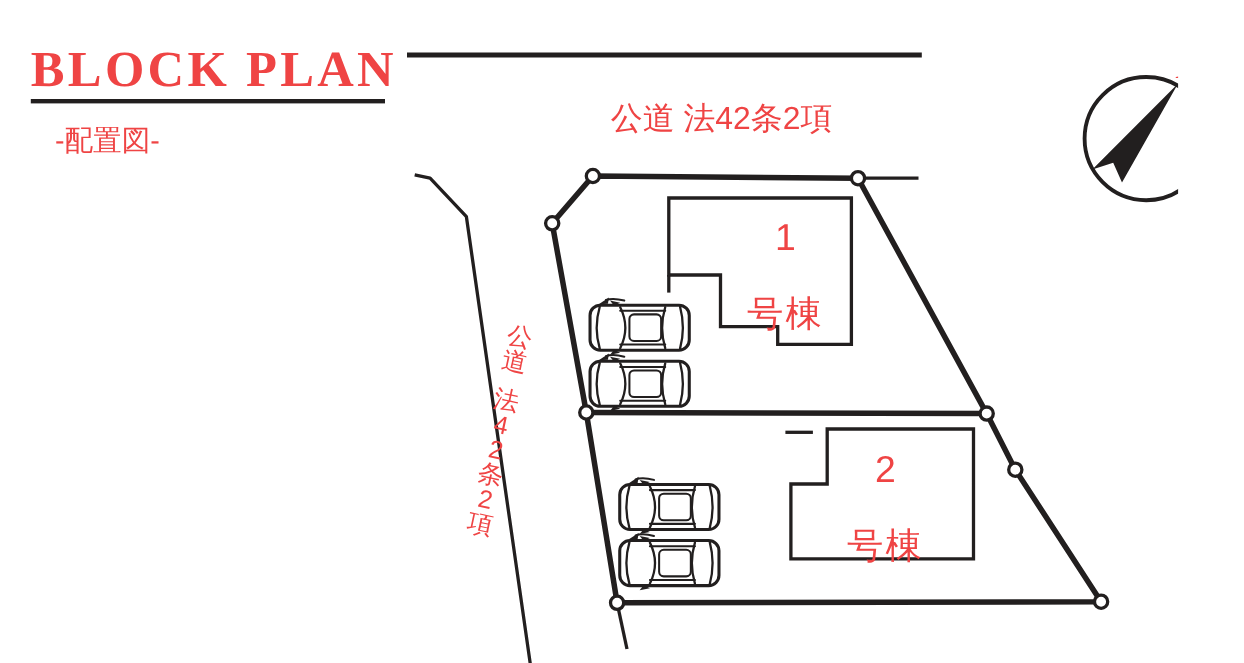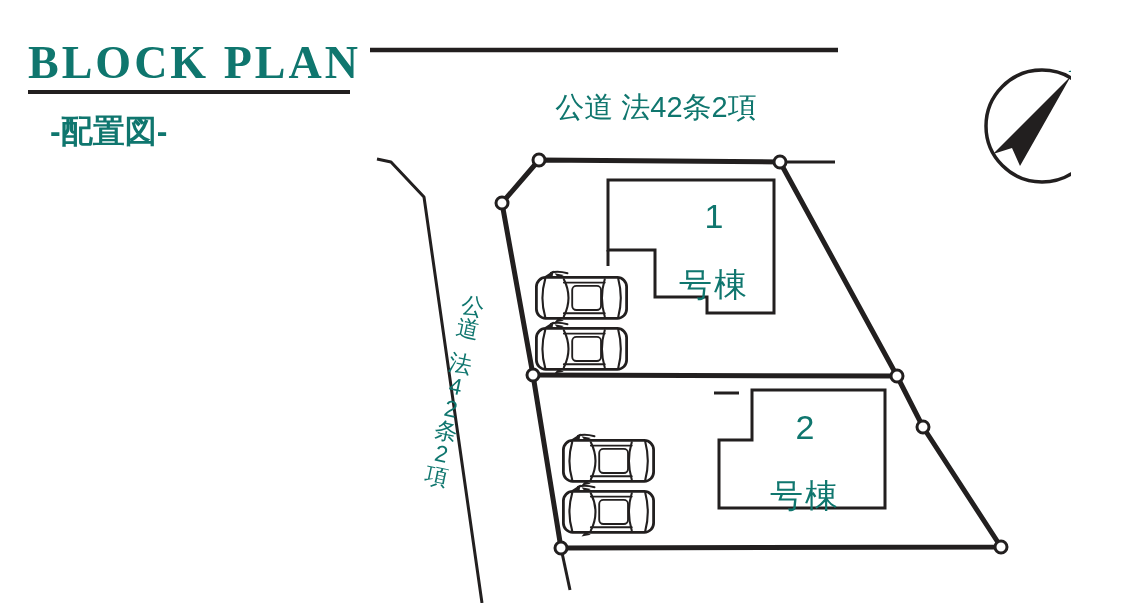--- a/index.html
+++ b/index.html
@@ -1,35 +1,35 @@
 <!DOCTYPE html>
 <html><head>
 <meta charset="utf-8">
 <style>
   html,body { margin:0; padding:0; background:#fff; }
   .canvas {
     position:relative; width:1071px; height:603px;
     background:#ffffff; overflow:hidden;
     font-family:"Liberation Sans","DejaVu Sans",sans-serif;
-    color:#0f766e;
+    color:#ef4444;
   }
   .plan-svg { position:absolute; left:0; top:0; }
 
   .title {
     position:absolute; left:28px; top:36px; width:330px; height:52px;
     font-family:"Liberation Serif","DejaVu Serif",serif;
     font-size:46px; font-weight:600; letter-spacing:3px; white-space:nowrap;
   }
   .title-underline {
     position:absolute; left:28px; top:90px; width:322px; height:4px;
     background:#221f1f;
   }
   .subtitle {
     position:absolute; left:50px; top:110px;
-    font-size:32px; font-weight:bold; white-space:nowrap;
+    font-size:26px; font-weight:normal; white-space:nowrap;
   }
 
   .top-road-label {
     position:absolute; left:544px; top:88px; width:224px;
     font-size:29px; text-align:center; white-space:nowrap;
   }
 
   .left-road-label {
     position:absolute; left:458px; top:295px; width:30px;
     transform:rotate(12deg); transform-origin:15px 10px;

